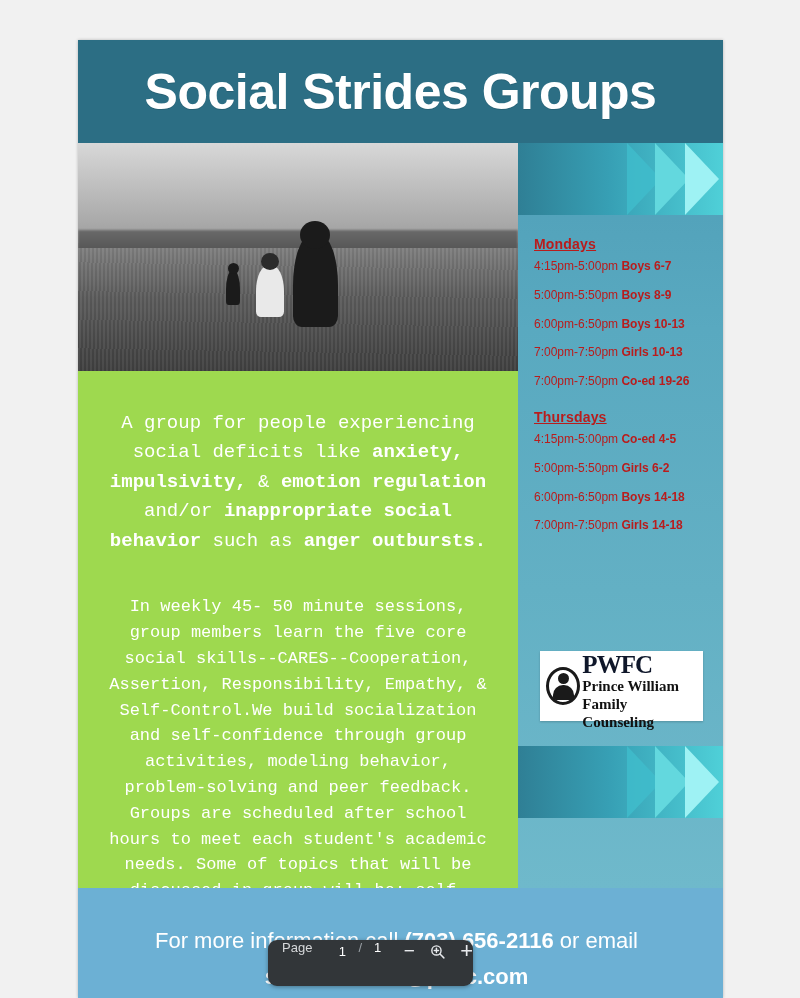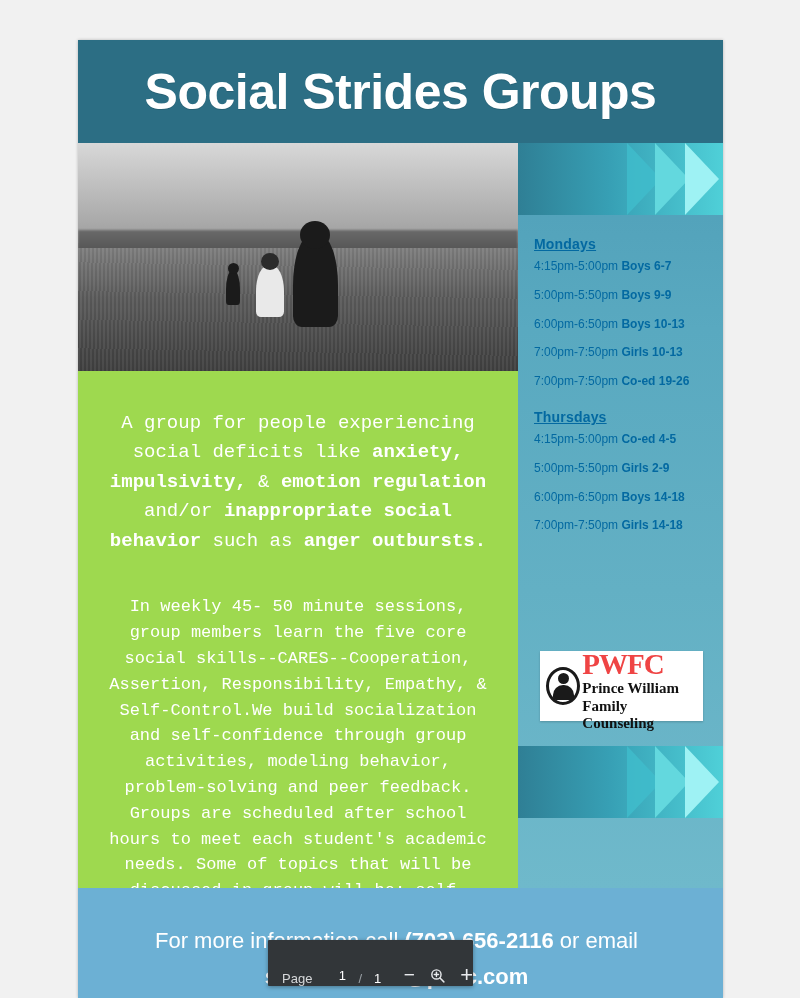--- a/index.html
+++ b/index.html
@@ -97,21 +97,21 @@
     border-left: 34px solid #8ee9ef;
   }
   .chev.c1 { right: 4px; top: 0; border-left-color: #9ef2f4; }
   .chev.c2 { right: 34px; top: 0; border-left-color: #63d8de; }
   .chev.c3 { right: 62px; top: 0; border-left-color: #3fbccb; opacity: .85; }
 
   .schedule {
     position: absolute; left: 440px; top: 186px;
     width: 226px;
     padding: 10px 16px 0 16px;
-    color: #0369a1;
+    color: #b91c1c;
   }
   .day {
     font-size: 14px;
     font-weight: bold;
     text-decoration: underline;
     margin: 0 0 8px 0;
     letter-spacing: .2px;
   }
   .day.second { margin-top: 20px; }
   .slot {
@@ -144,21 +144,21 @@
     position: absolute; left: 12px; top: 9px; width: 11px; height: 11px;
     background: #1a1a1a; border-radius: 50%;
   }
   .logo-mark .body {
     position: absolute; left: 7px; top: 21px; width: 21px; height: 15px;
     background: #1a1a1a; border-radius: 10px 10px 3px 3px;
   }
   .logo-text { text-align: left; }
   .logo-text .big {
     font-family: "Liberation Serif", serif;
-    font-size: 29px; font-weight: bold; color: #ef4444; line-height: .95; letter-spacing: -1px; margin-top: 12px;
+    font-size: 25px; font-weight: bold; color: #0f172a; line-height: .95; letter-spacing: -1px; margin-top: 12px;
   }
   .logo-text .small {
     font-family: "Liberation Serif", serif;
     font-size: 15px; font-weight: bold; color: #111; line-height: 1.15; margin-top: 1px;
   }
 
   
   .green {
     position: absolute; left: 0; top: 331px;
     width: 440px; height: 517px;
@@ -194,22 +194,22 @@
   }
   .footer p { margin: 0 8px 6px 0; font-size: 22px; line-height: 1.35; }
   .footer b { font-weight: bold; }
 
   
   .toolbar {
     position: absolute;
     left: 268px; top: 940px;
     width: 205px; height: 46px;
     background: #323639;
-    border-radius: 1px;
-    display: flex; align-items: flex-end;
+    border-radius: 9px;
+    display: flex; align-items: flex-start;
     color: #e8eaed;
     font-size: 13px;
     box-shadow: 0 1px 4px rgba(0,0,0,.35);
   }
   .tb-label { margin-left: 14px; color: #d6d8da; font-size: 13px; }
   .tb-page {
     width: 28px; height: 22px;
     background: #323639;
     border: none;
     color: #ffffff;
@@ -264,39 +264,39 @@
       <span class="chev c1"></span>
     </div>
 
     <div class="schedule">
       <p class="day">Mondays</p>
 
       <p class="slot">
         <span class="time">4:15pm-5:00pm </span><span class="grp">Boys 6-7</span>
       </p>
       <p class="slot">
-        <span class="time">5:00pm-5:50pm </span><span class="grp">Boys 9-9</span>
+        <span class="time">5:00pm-5:50pm </span><span class="grp">Boys 8-9</span>
       </p>
       <p class="slot">
         <span class="time">6:00pm-6:50pm </span><span class="grp">Boys 10-13</span>
       </p>
       <p class="slot">
         <span class="time">7:00pm-7:50pm </span><span class="grp">Girls 10-13</span>
       </p>
       <p class="slot">
         <span class="time">7:00pm-7:50pm </span><span class="grp">Co-ed 19-26</span>
       </p>
 
       <p class="day second">Thursdays</p>
 
       <p class="slot">
         <span class="time">4:15pm-5:00pm </span><span class="grp">Co-ed 4-5</span>
       </p>
       <p class="slot">
-        <span class="time">5:00pm-5:50pm </span><span class="grp">Girls 2-9</span>
+        <span class="time">5:00pm-5:50pm </span><span class="grp">Girls 6-2</span>
       </p>
       <p class="slot">
         <span class="time">6:00pm-6:50pm </span><span class="grp">Boys 14-18</span>
       </p>
       <p class="slot">
         <span class="time">7:00pm-7:50pm </span><span class="grp">Girls 14-18</span>
       </p>
     </div>
 
     <div class="logo">

